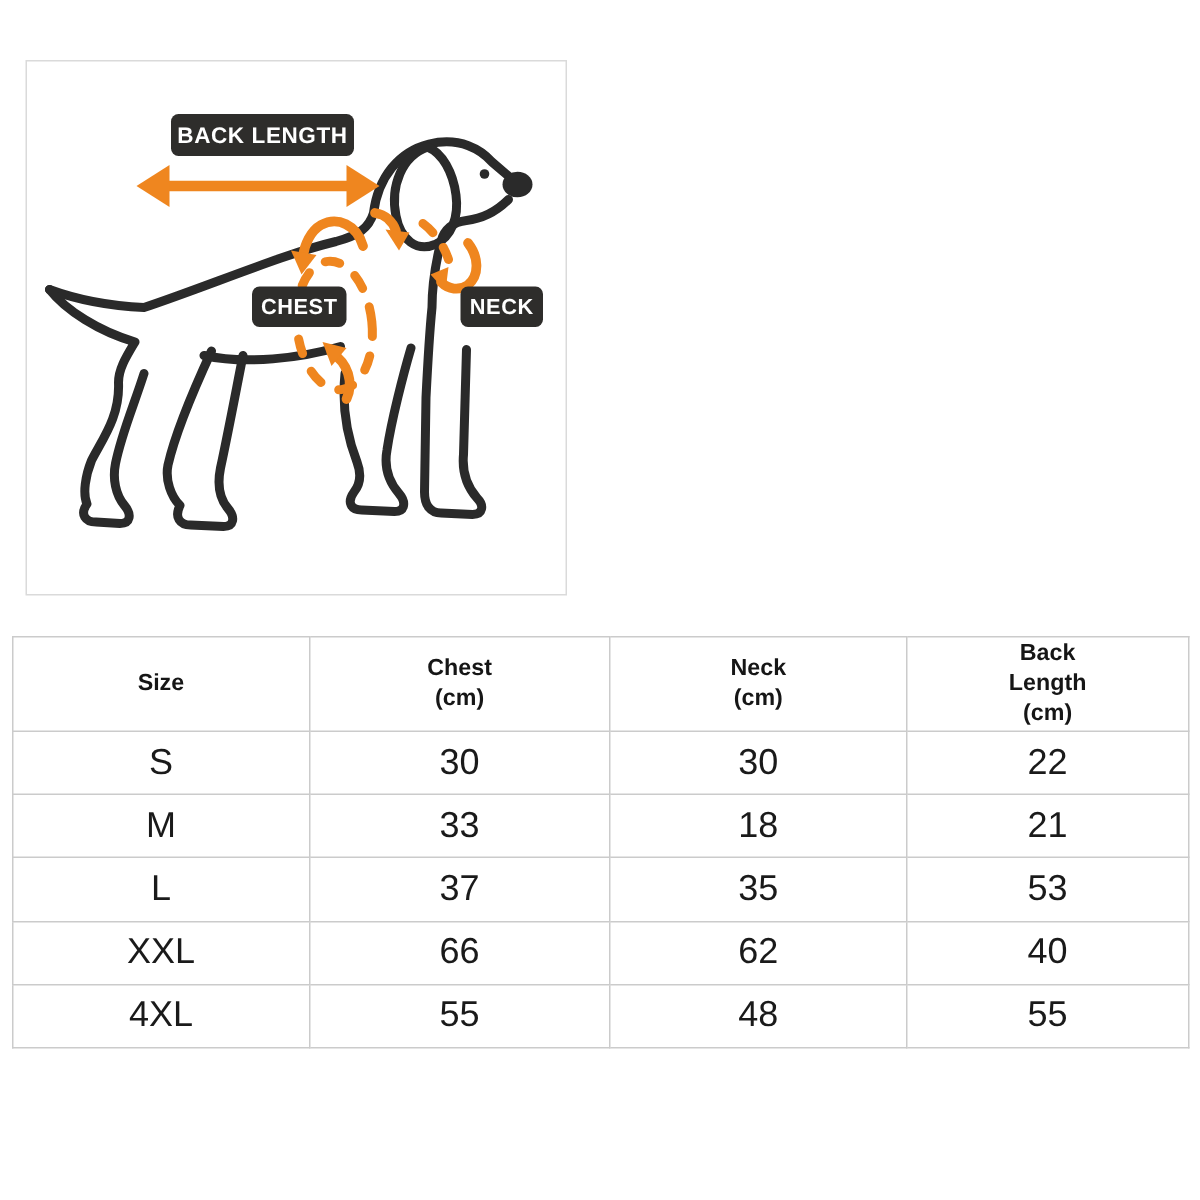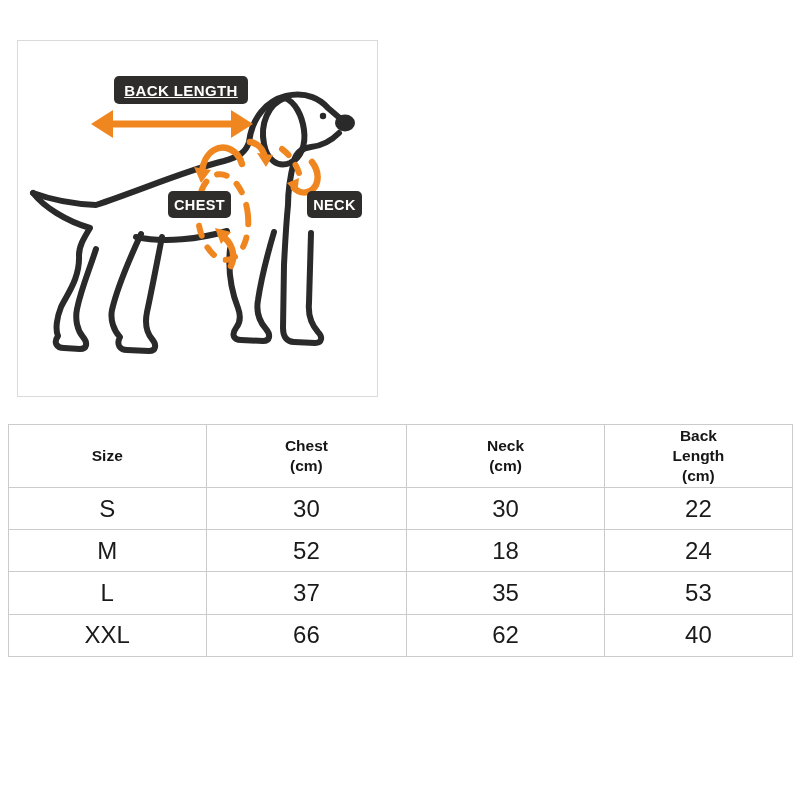--- a/index.html
+++ b/index.html
@@ -21,21 +21,21 @@
     background: #2E2D2B;
     color: #ffffff;
     font-weight: 700;
     display: flex;
     align-items: center;
     justify-content: center;
     border-radius: 5px;
     letter-spacing: 0.4px;
     white-space: nowrap;
   }
-  .badge-back-length { left: 96px;  top: 35px;  width: 134px; height: 28px; font-size: 15px; text-decoration: underline; }
+  .badge-back-length { left: 96px;  top: 35px;  width: 122px; height: 28px; font-size: 15px; }
   .badge-chest       { left: 150px; top: 150px; width: 63px;  height: 27px; font-size: 14.5px; }
   .badge-neck        { left: 289px; top: 150px; width: 55px;  height: 27px; font-size: 14.5px; }
 
   
   .size-table-wrap {
     position: absolute;
     left: 8px; top: 424px;
     width: 785px;
   }
   table.size-table {
@@ -140,31 +140,37 @@
     </thead>
     <tbody>
       <tr>
         <td>S</td>
         <td>30</td>
         <td>30</td>
         <td>22</td>
       </tr>
       <tr>
         <td>M</td>
-        <td>52</td>
+        <td>33</td>
         <td>18</td>
-        <td>24</td>
+        <td>21</td>
       </tr>
       <tr>
         <td>L</td>
         <td>37</td>
         <td>35</td>
         <td>53</td>
       </tr>
       <tr>
         <td>XXL</td>
         <td>66</td>
         <td>62</td>
         <td>40</td>
       </tr>
+      <tr>
+        <td>4XL</td>
+        <td>55</td>
+        <td>48</td>
+        <td>55</td>
+      </tr>
     </tbody>
   </table>
 </div>
 
 </body></html>

